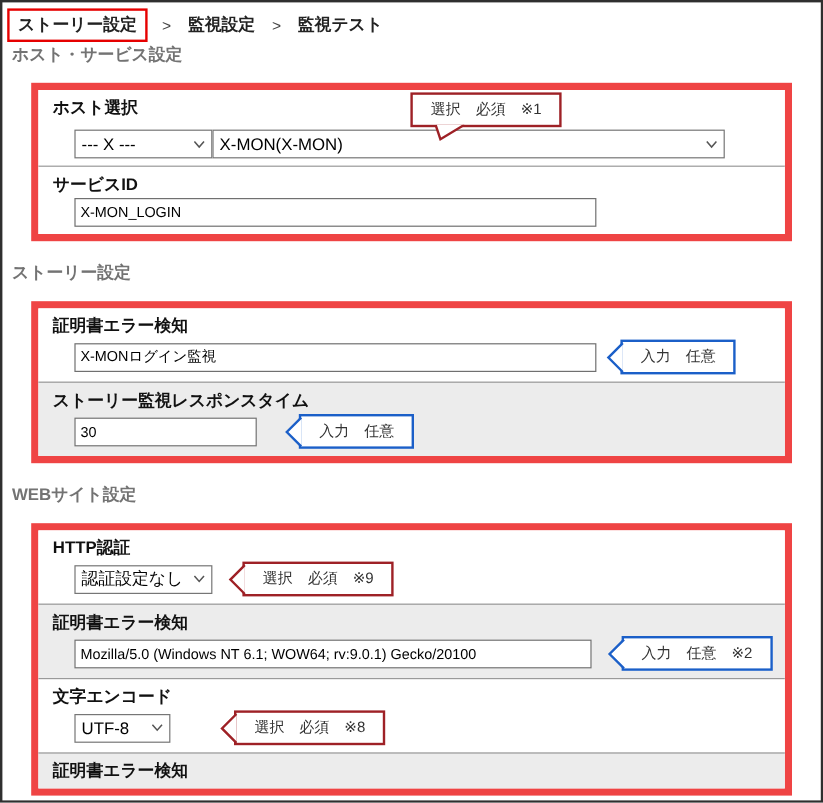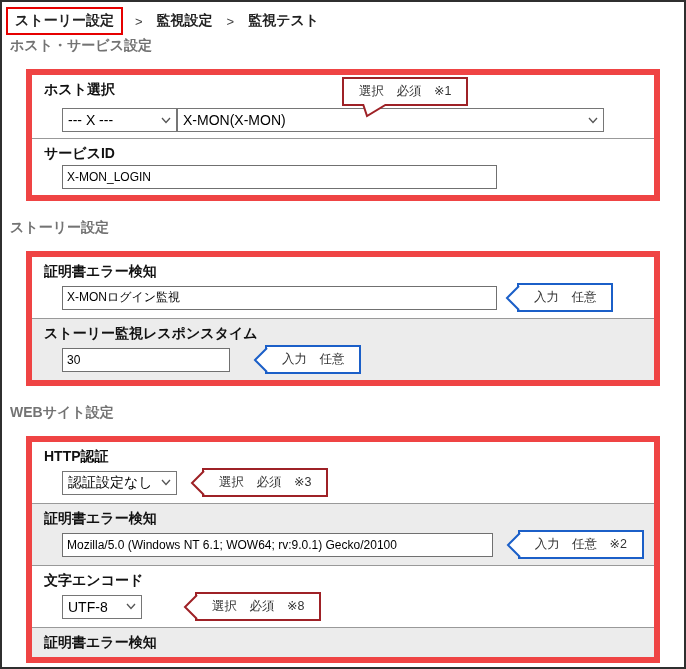--- a/index.html
+++ b/index.html
@@ -48,21 +48,21 @@
     font-family:inherit; font-size:12px; color:#000;
     padding:0 4px; outline:none;
   }
   .sel {
     height:24px; border:1px solid #767676; background:#fff;
     display:inline-flex; align-items:center; justify-content:space-between;
     font-size:14px; color:#000; padding:0 5px 0 5px;
     cursor:default; flex:0 0 auto;
   }
   .sel .chev { display:inline-flex; margin-left:6px; }
-  .w60{width:60px}.w80{width:80px}.w115{width:115px}.w180{width:168px}.w427{width:427px}.w435{width:435px}
+  .w60{width:60px}.w80{width:80px}.w115{width:115px}.w180{width:152px}.w427{width:427px}.w435{width:435px}
   
   .callout {
     position:relative; background:#fff;
     border:2px solid; font-size:12.5px; color:#333;
     padding:5px 15px; white-space:nowrap; word-spacing:9px;
     line-height:15px; flex:0 0 auto; z-index:2;
   }
   .callout.req { border-color:var(--required-red,#9e2126); }
   .callout.opt { border-color:var(--optional-blue,#1b5fc8);text-align:right; }
   .callout .tail-left {
@@ -169,21 +169,21 @@
           <span class="chev">
               <svg width="10" height="7" viewBox="0 0 10 7">
                 <path d="M1 1 L5 5.5 L9 1" fill="none" stroke="#555" stroke-width="1.3"></path>
               </svg>
             </span>
         </div>
         <div class="callout req ml25">
           <svg class="tail-left" viewBox="0 0 16 28" aria-hidden="true">
             <path d="M15 2 L3 14 L15 26" fill="#fff" stroke-width="2" stroke-linejoin="miter"></path>
           </svg>
-          <span>選択 必須 ※3</span>
+          <span>選択 必須 ※9</span>
         </div>
       </div>
     </div>
     <div class="row alt">
       <div class="fld-label">証明書エラー検知</div>
       <div class="ctrl-line">
         <input class="inp w435" value="Mozilla/5.0 (Windows NT 6.1; WOW64; rv:9.0.1) Gecko/20100" style="">
         <div class="callout opt ml25">
           <svg class="tail-left" viewBox="0 0 16 28" aria-hidden="true">
             <path d="M15 2 L3 14 L15 26" fill="#fff" stroke-width="2" stroke-linejoin="miter"></path>

